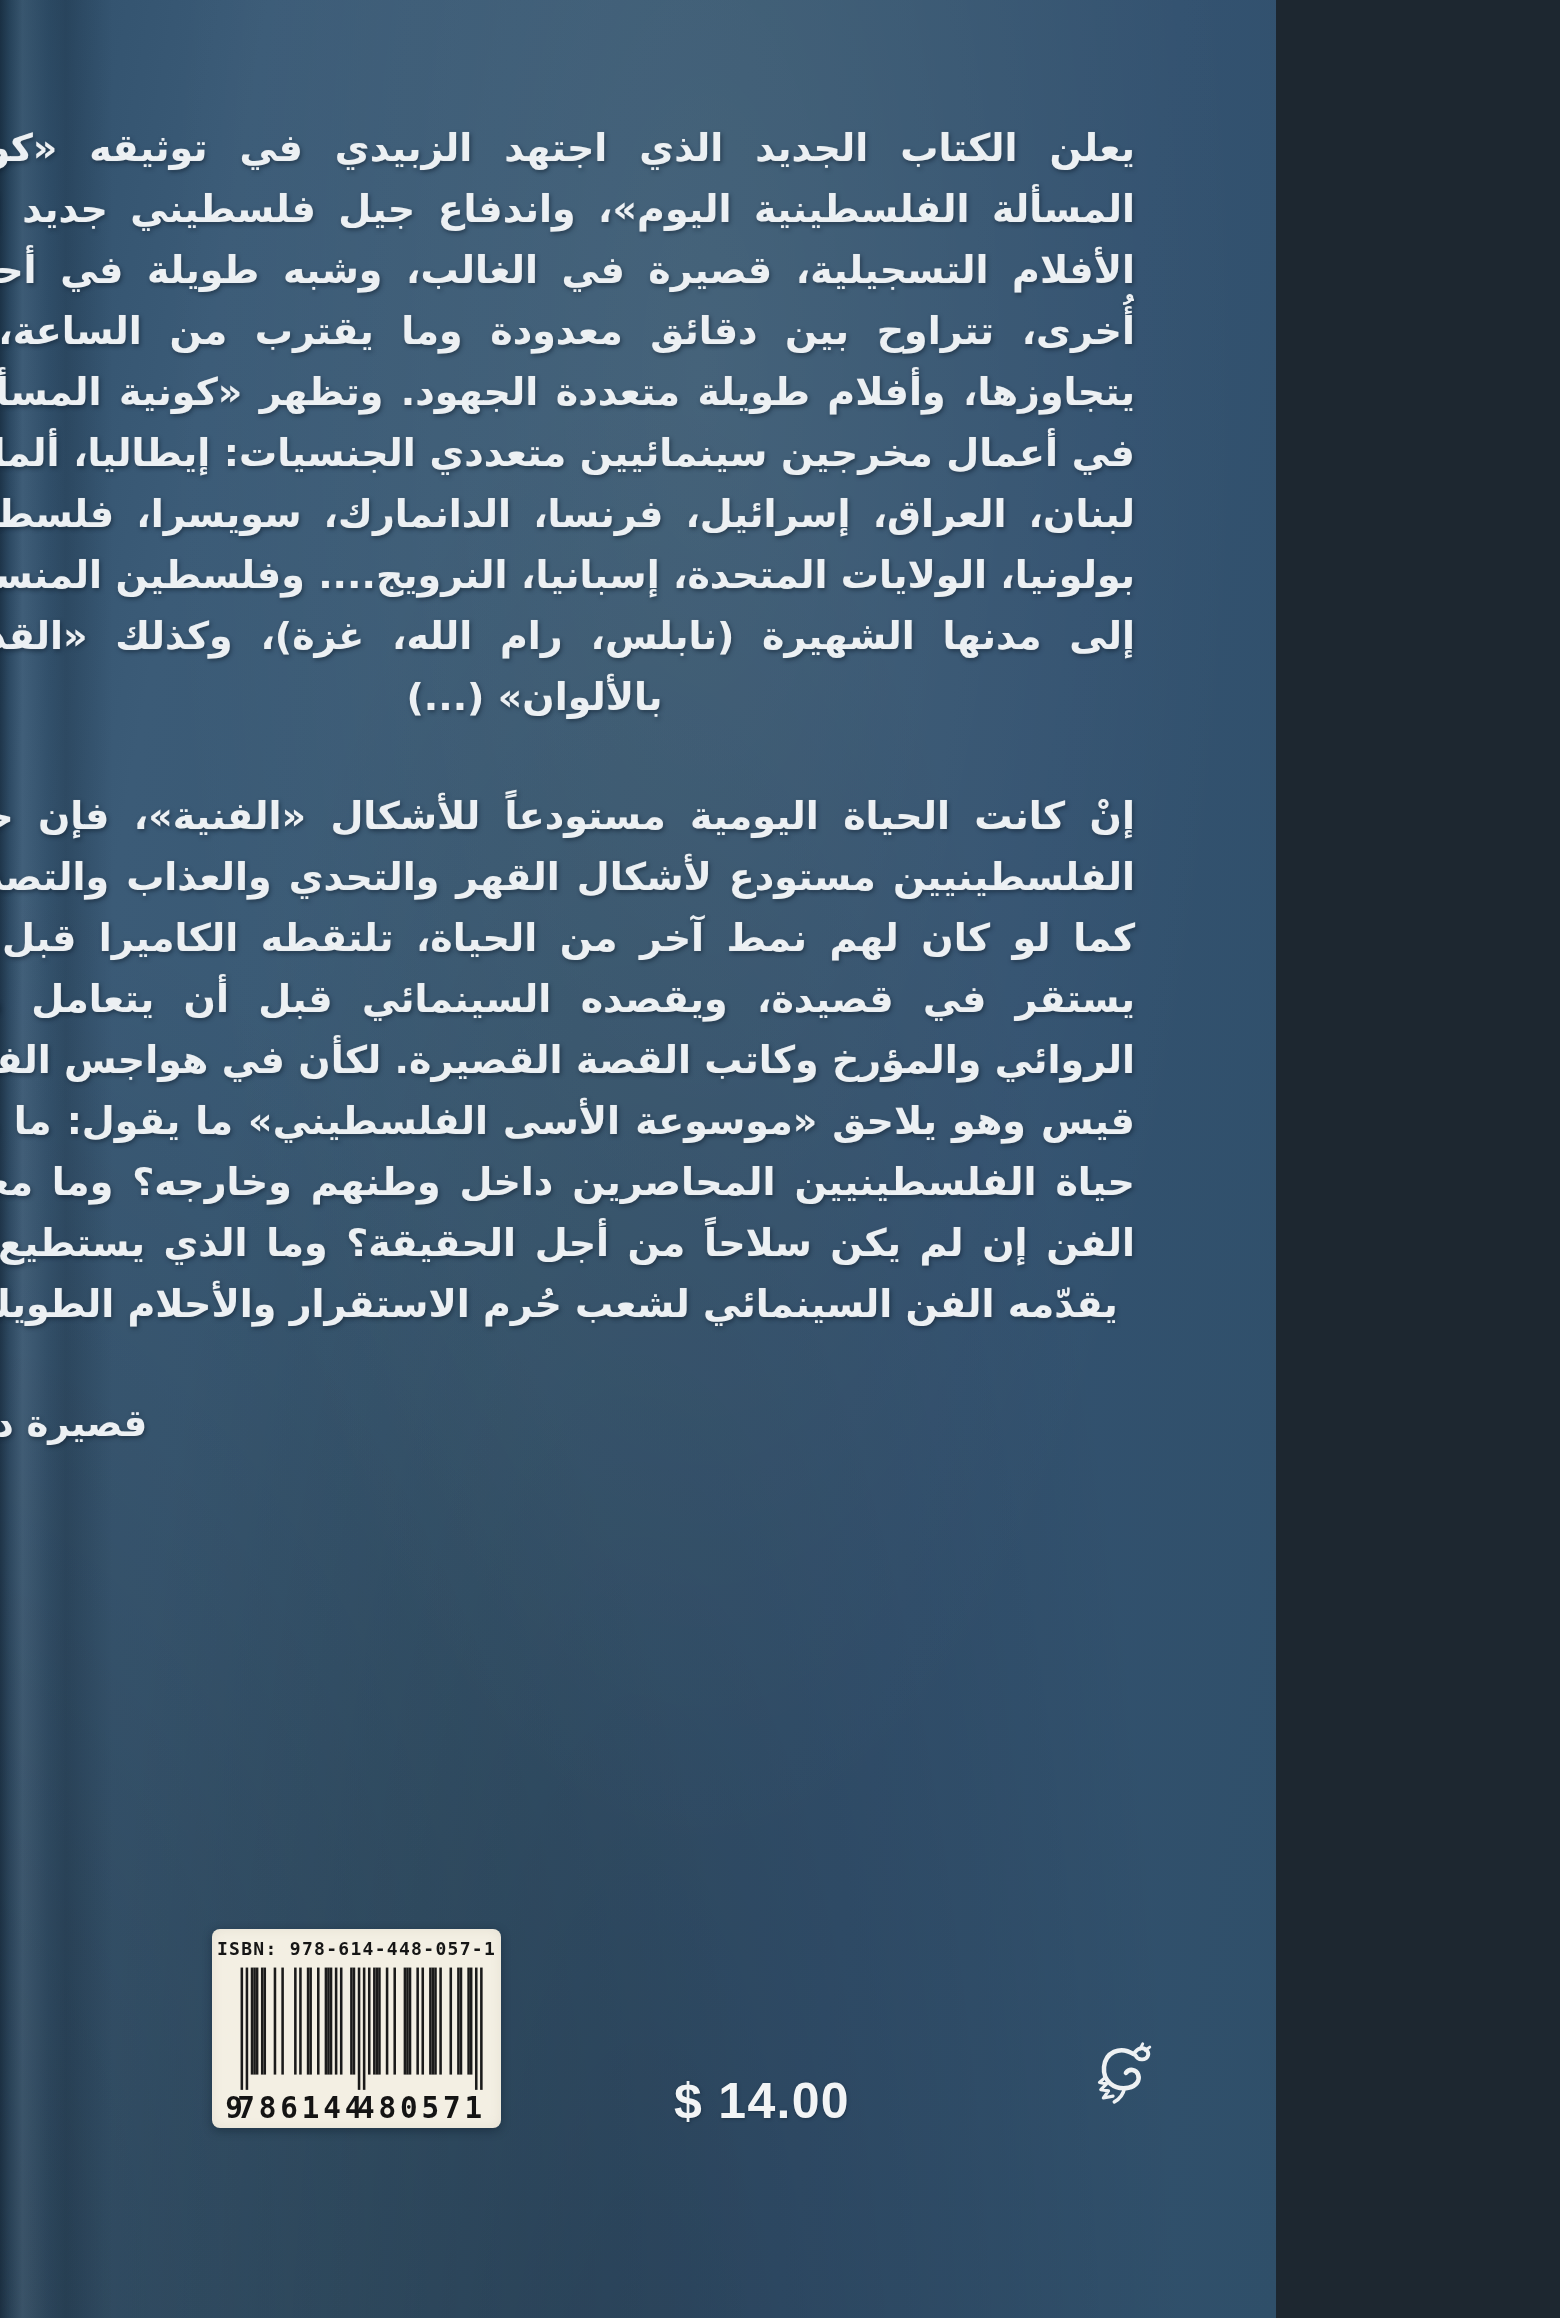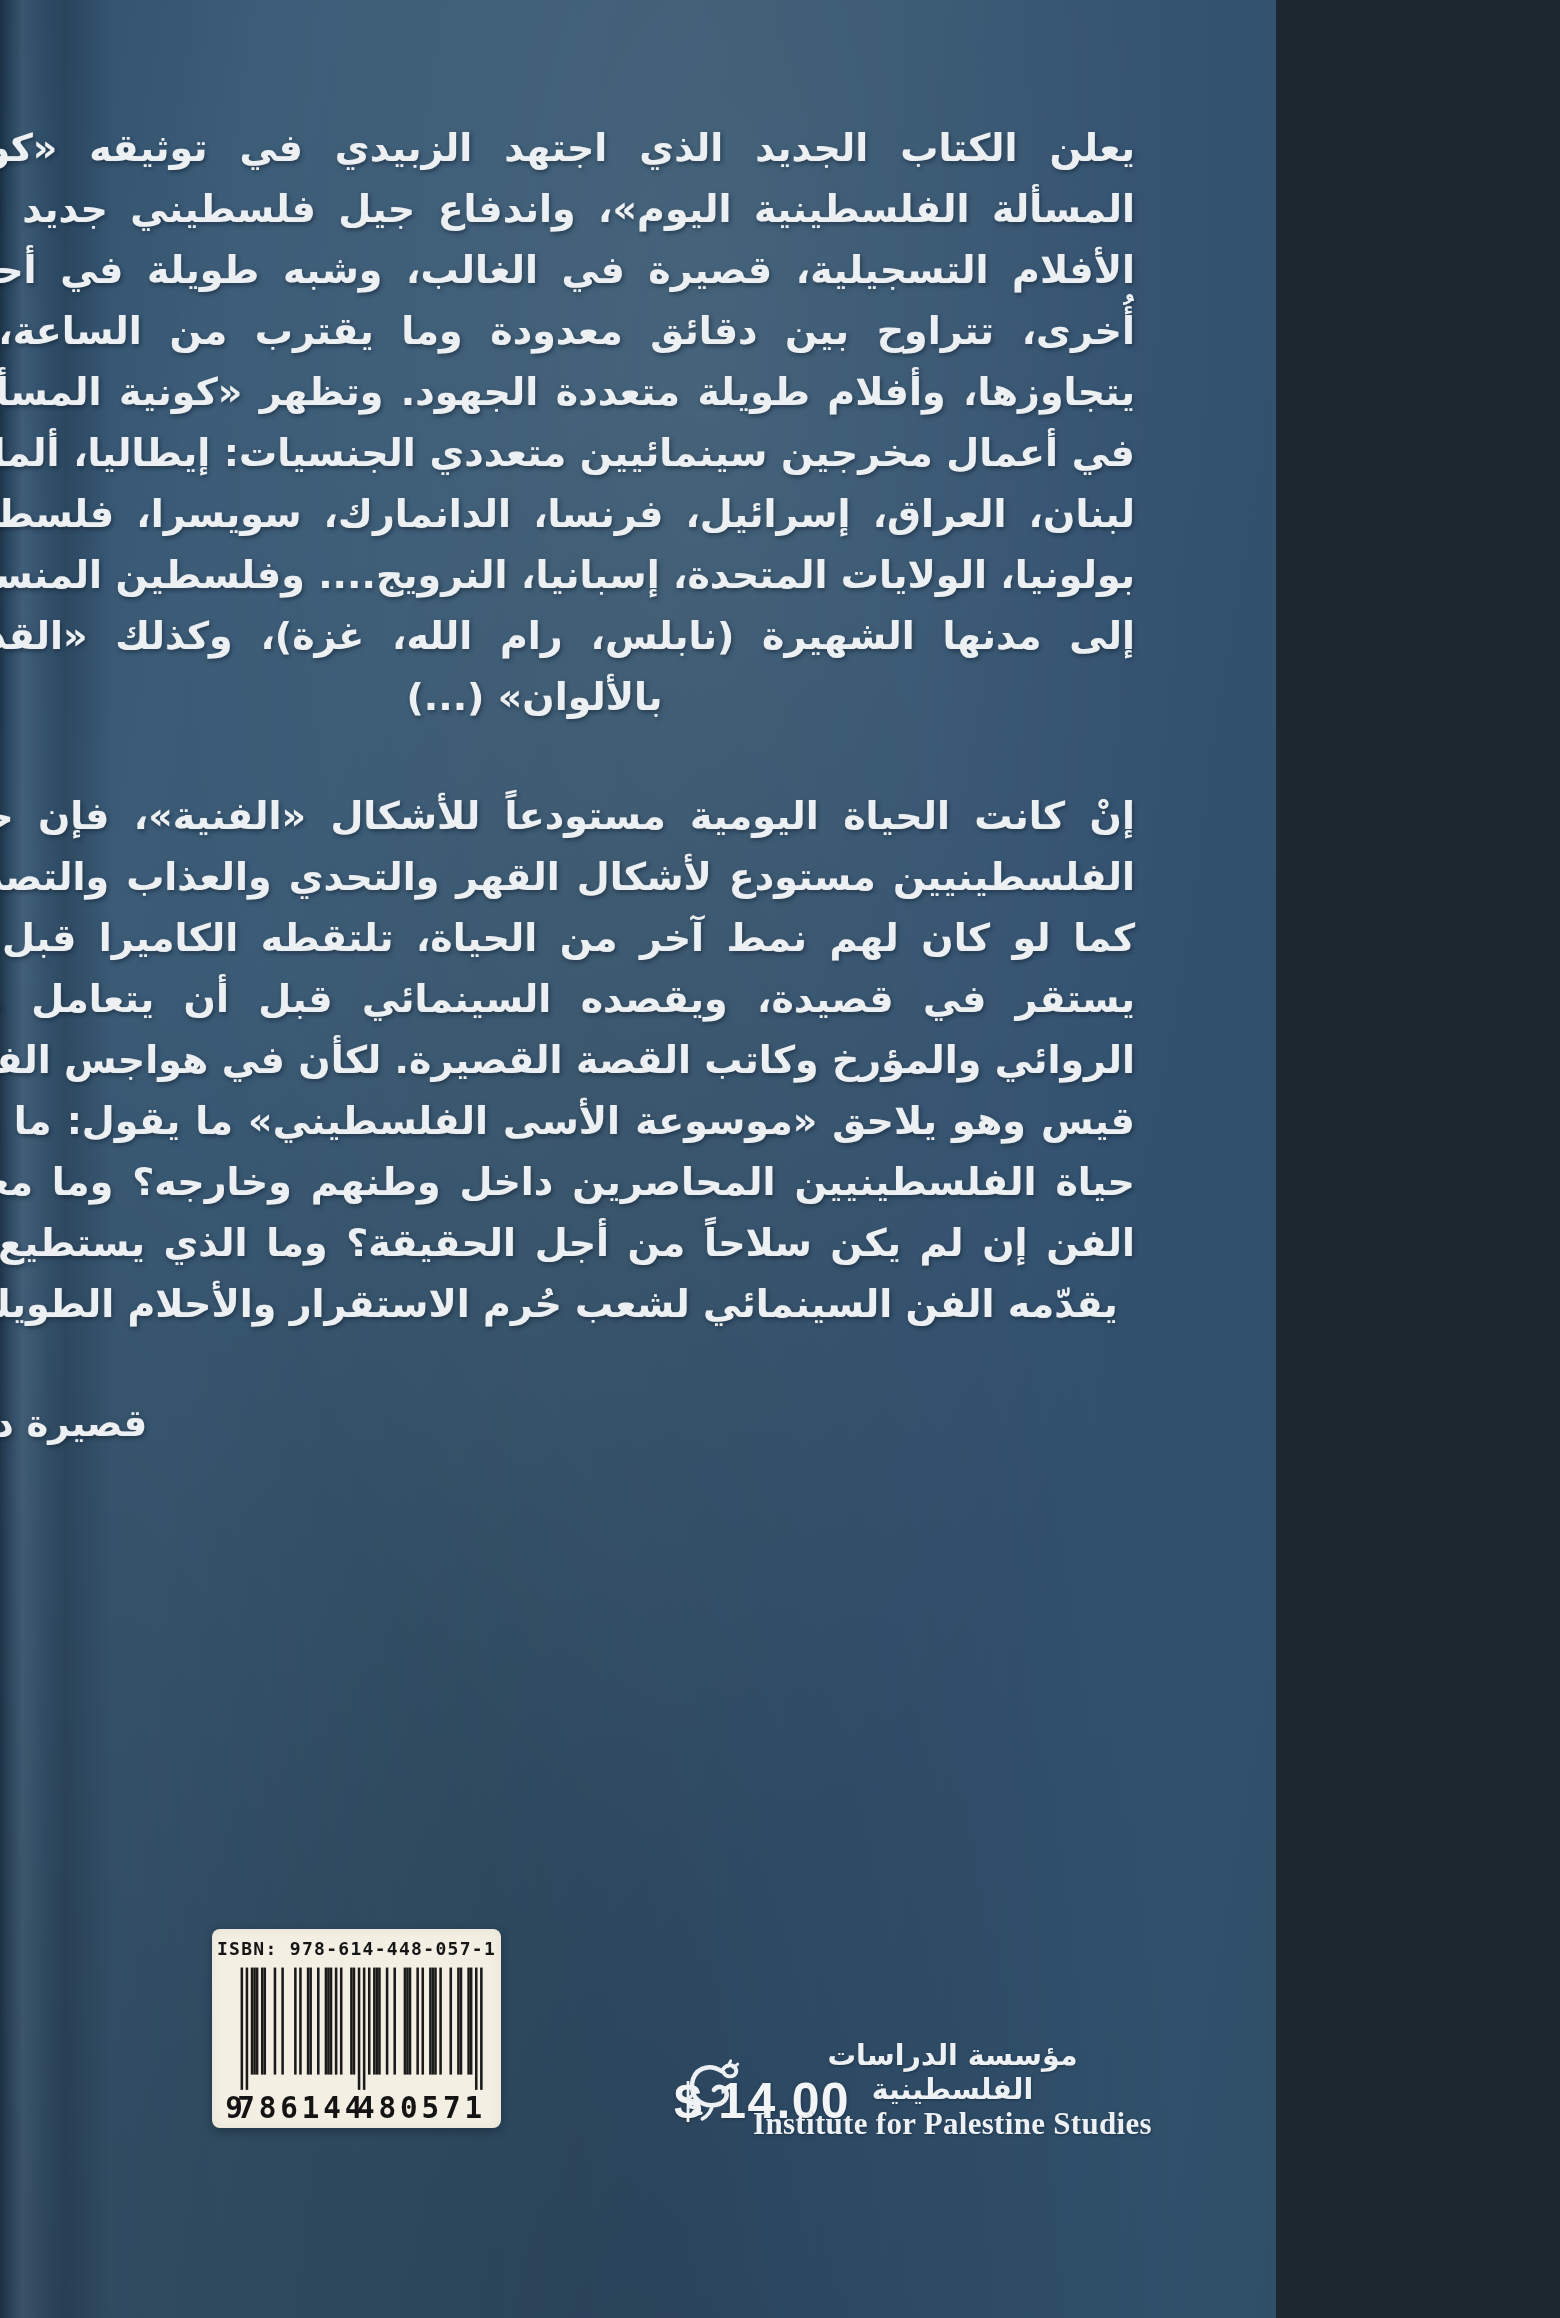--- a/index.html
+++ b/index.html
@@ -145,20 +145,16 @@
   <div class="price">$ 14.00</div>
 
   <div class="publisher">
     <svg class="emblem" viewBox="0 0 90 104" xmlns="http://www.w3.org/2000/svg" fill="none" stroke="#eef1f3" stroke-linecap="round" stroke-linejoin="round">
       <path d="M60 22 C38 8 16 20 14 42 C12 64 30 78 52 74 C64 72 70 63 67 54 C64 45 53 44 48 51" stroke-width="7"></path>
       <path d="M60 22 C66 12 76 10 81 17 C85 23 81 31 72 30 C68 30 64 27 63 24" stroke-width="6"></path>
       <path d="M70 14 L74 6 M78 16 L85 11" stroke-width="4.5"></path>
       <path d="M16 58 L7 66 L18 68 L9 77 L21 79 L13 90 L28 87" stroke-width="5"></path>
       <path d="M46 74 C44 84 38 92 30 96" stroke-width="5.5"></path>
     </svg>
-    <div class="names">
-      <div class="name-ar">مؤسسة الدراسات الفلسطينية</div>
-      <div class="name-en">Institute for Palestine Studies</div>
-    </div>
   </div>
 
 </div>
 
 
 </body></html>

